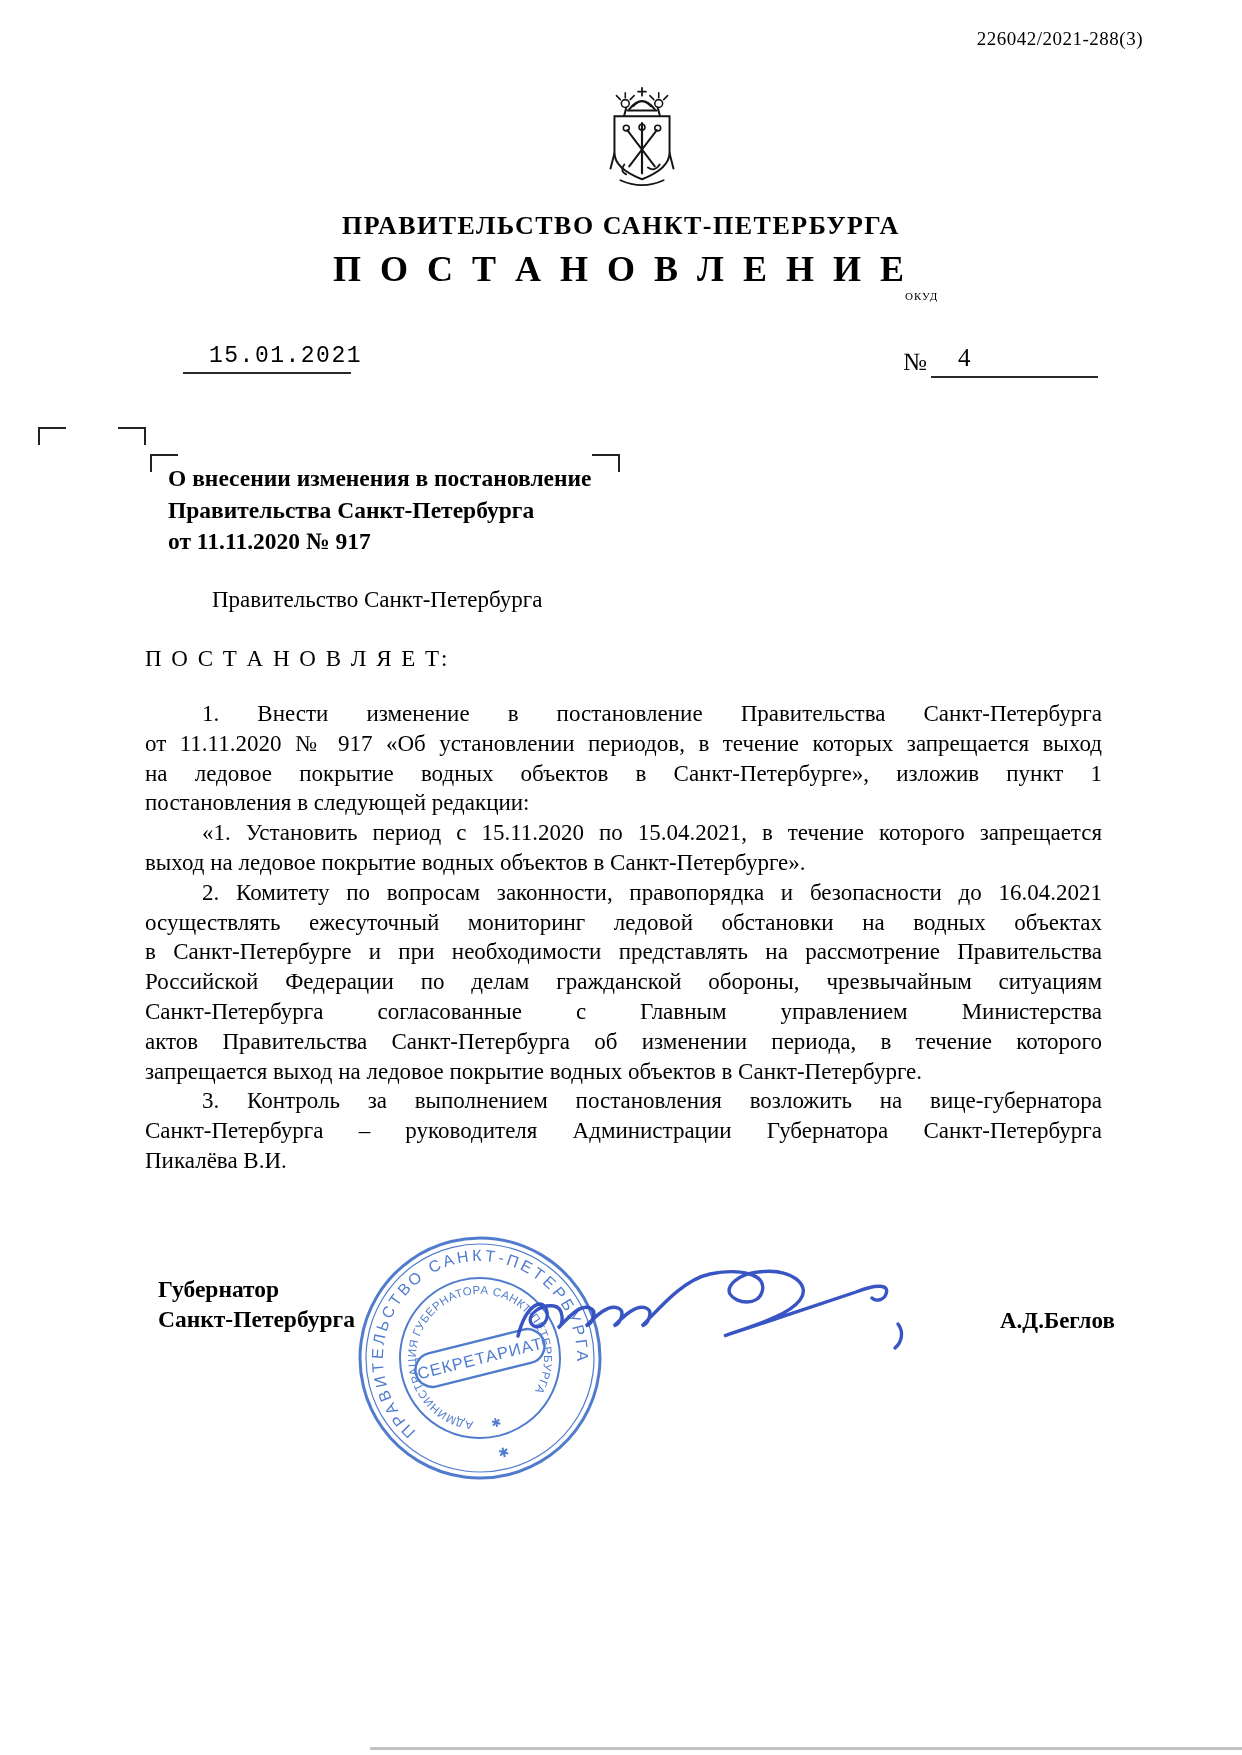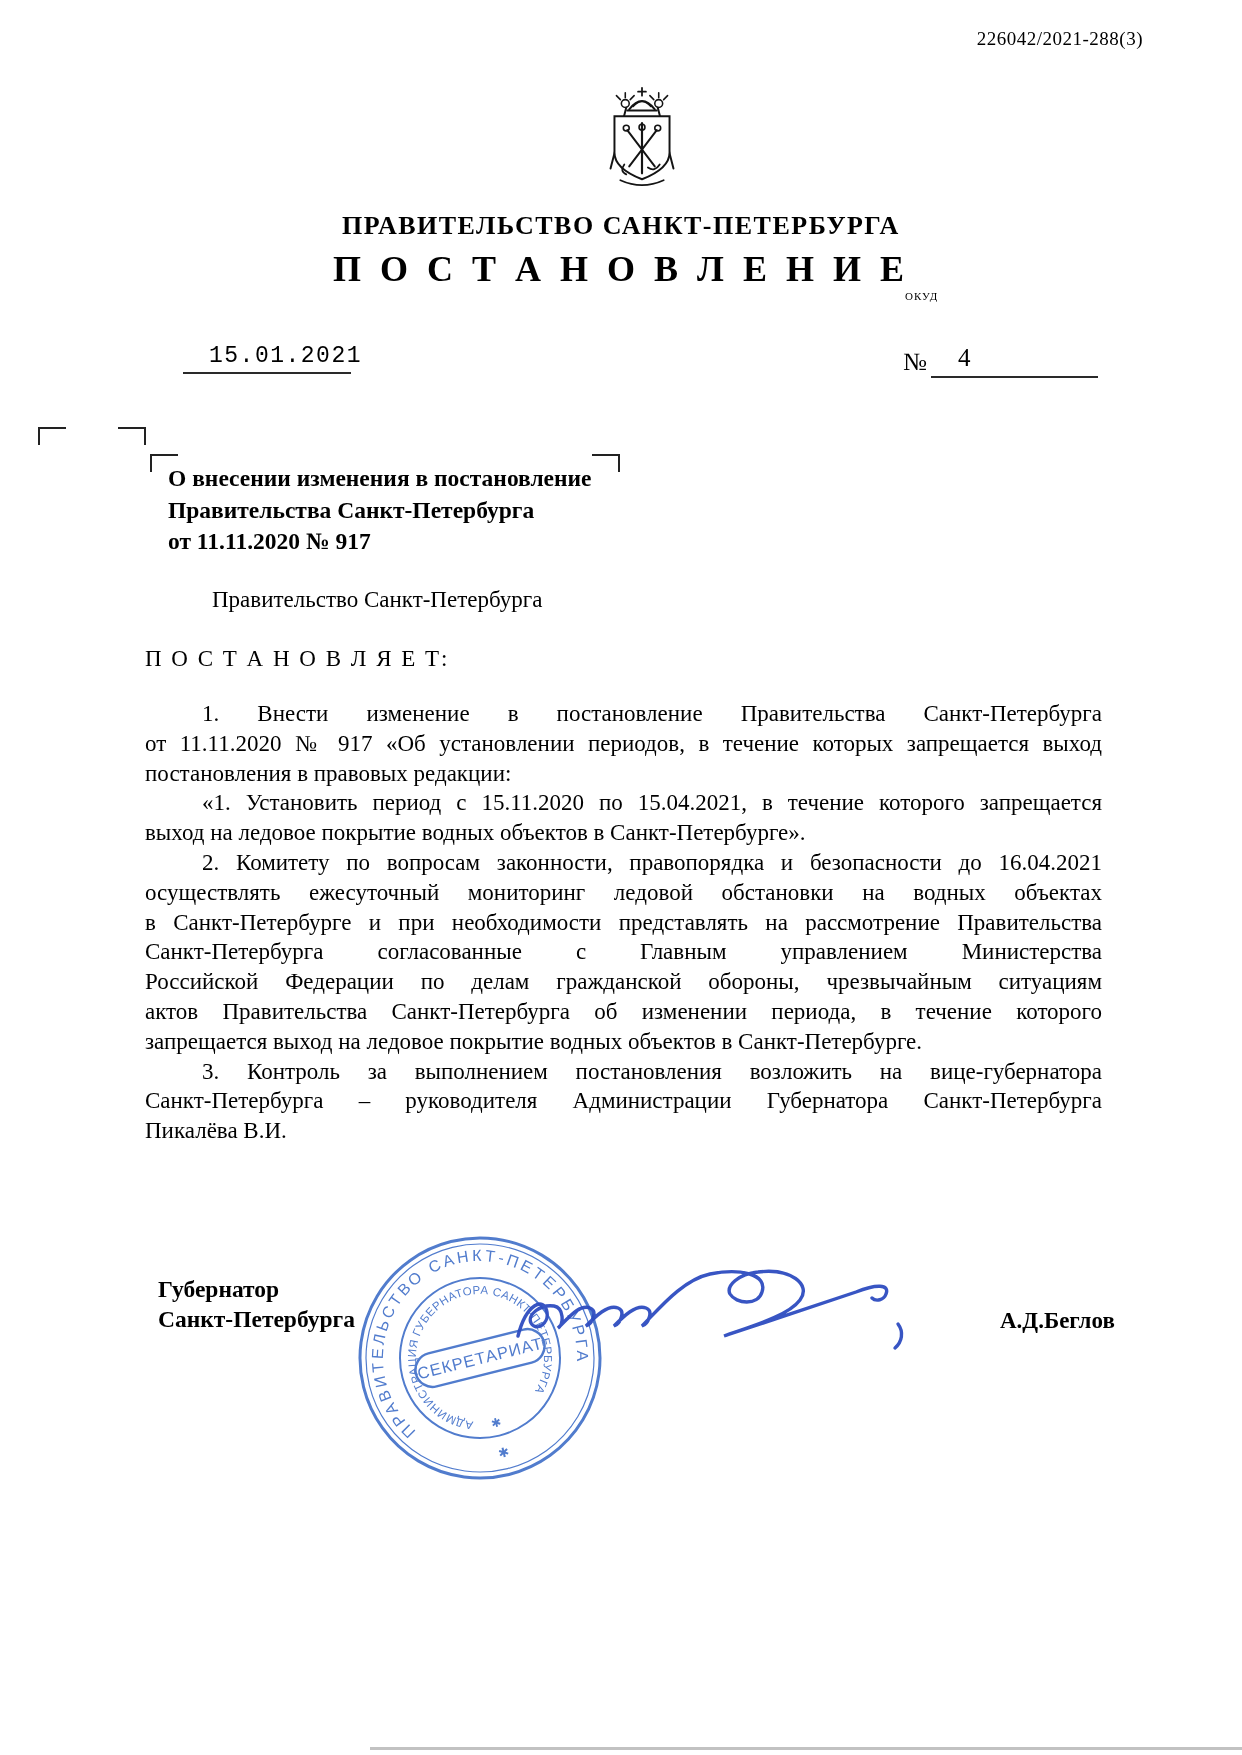--- a/index.html
+++ b/index.html
@@ -111,32 +111,33 @@
   </div>
 
   <div id="intro" class="abs">Правительство Санкт-Петербурга</div>
 
   <div id="resolves" class="abs">П О С Т А Н О В Л Я Е Т:</div>
 
   <div id="body-text" class="abs">
     <div>
         <div class="tline tline-first">1. Внести изменение в постановление Правительства Санкт-Петербурга</div>
         <div class="tline">от 11.11.2020 № 917 «Об установлении периодов, в течение которых запрещается выход</div>
-        <div class="tline tline-last">постановления в правовых редакции:</div>
+        <div class="tline">на ледовое покрытие водных объектов в Санкт-Петербурге», изложив пункт 1</div>
+        <div class="tline tline-last">постановления в следующей редакции:</div>
       </div>
     <div>
         <div class="tline tline-first">«1. Установить период с 15.11.2020 по 15.04.2021, в течение которого запрещается</div>
         <div class="tline tline-last">выход на ледовое покрытие водных объектов в Санкт-Петербурге».</div>
       </div>
     <div>
         <div class="tline tline-first">2. Комитету по вопросам законности, правопорядка и безопасности до 16.04.2021</div>
         <div class="tline">осуществлять ежесуточный мониторинг ледовой обстановки на водных объектах</div>
         <div class="tline">в Санкт-Петербурге и при необходимости представлять на рассмотрение Правительства</div>
+        <div class="tline">Российской Федерации по делам гражданской обороны, чрезвычайным ситуациям</div>
         <div class="tline">Санкт-Петербурга согласованные с Главным управлением Министерства</div>
-        <div class="tline">Российской Федерации по делам гражданской обороны, чрезвычайным ситуациям</div>
         <div class="tline">актов Правительства Санкт-Петербурга об изменении периода, в течение которого</div>
         <div class="tline tline-last">запрещается выход на ледовое покрытие водных объектов в Санкт-Петербурге.</div>
       </div>
     <div>
         <div class="tline tline-first">3. Контроль за выполнением постановления возложить на вице-губернатора</div>
         <div class="tline">Санкт-Петербурга – руководителя Администрации Губернатора Санкт-Петербурга</div>
         <div class="tline tline-last">Пикалёва В.И.</div>
       </div>
   </div>
 

